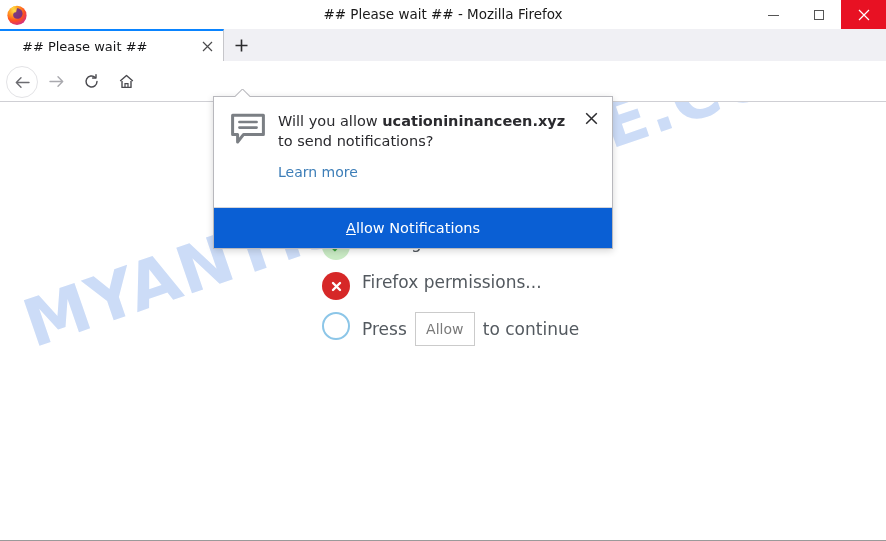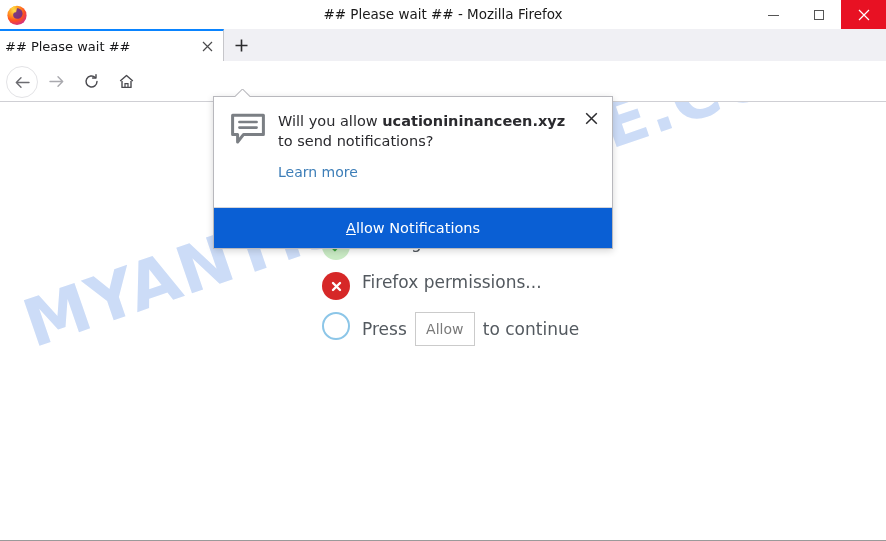--- a/index.html
+++ b/index.html
@@ -86,21 +86,21 @@
     width: 224px; height: 32px;
     background: #ffffff;
     border-top: 2px solid #0a84ff;
     border-right: 1px solid #c6c6ca;
     box-sizing: border-box;
     display: flex;
     align-items: center;
   }
   .tab-label {
     flex: 1;
-    padding-left: 5px;
+    padding-left: 22px;
     font-size: 13px;
     color: #17181a;
     font-family: "DejaVu Sans", sans-serif;
     white-space: nowrap;
     overflow: hidden;
     text-overflow: ellipsis;
   }
   .tab-close {
     width: 26px; height: 26px;
     margin-right: 3px;

